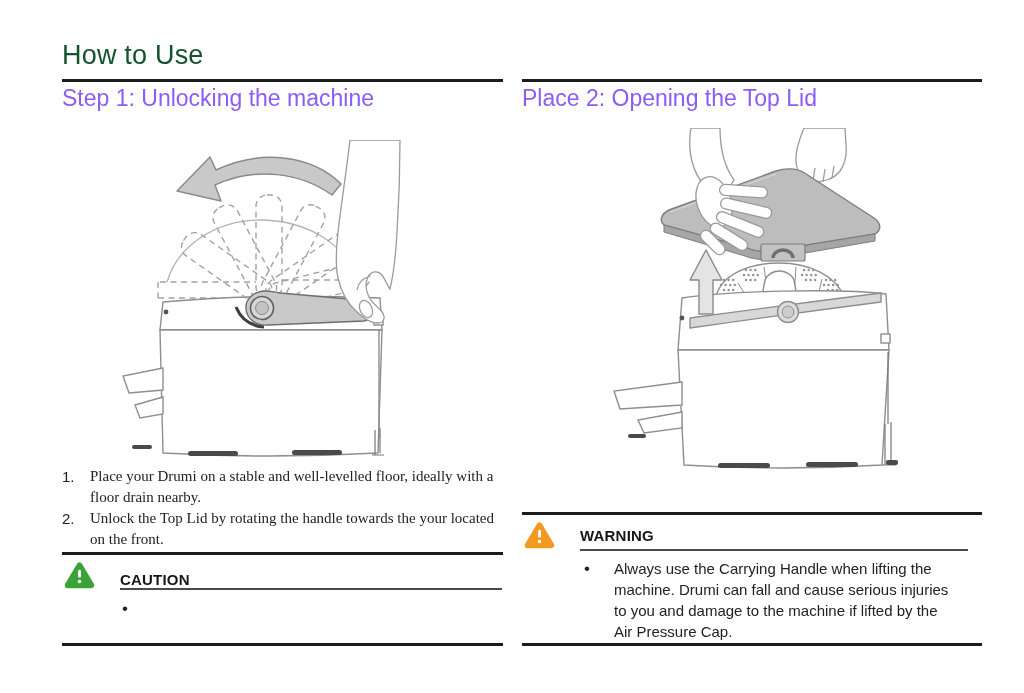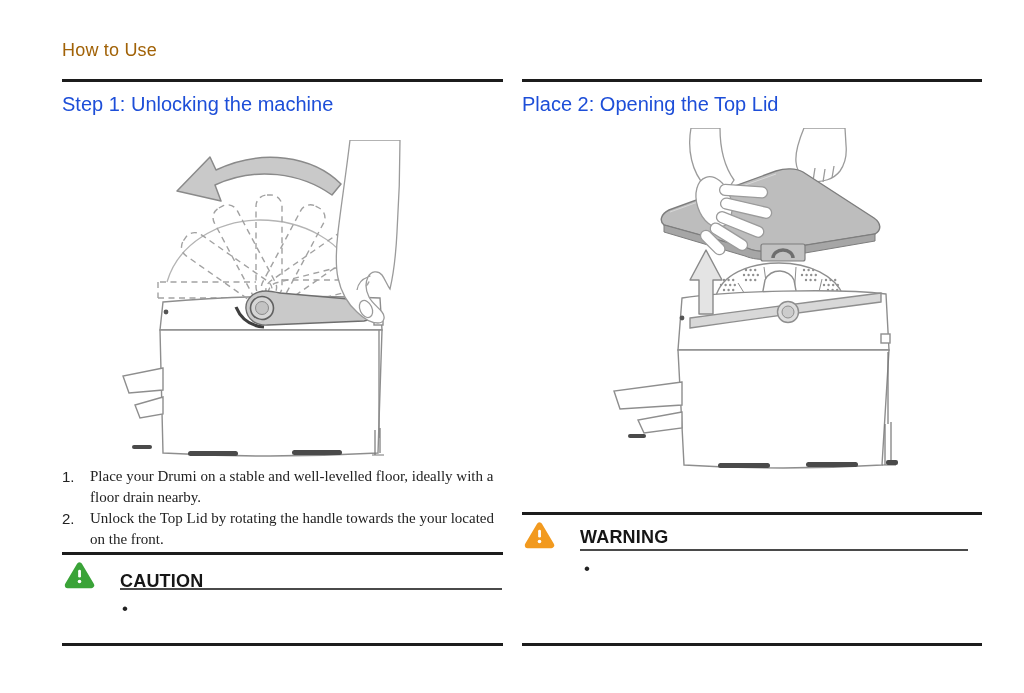--- a/index.html
+++ b/index.html
@@ -2,30 +2,30 @@
 <html><head>
 <meta charset="utf-8">
 <style>
   html,body { margin:0; padding:0; background:#ffffff; }
   #page {
     position:relative; width:1024px; height:693px; background:#ffffff;
     font-family:"Liberation Sans","DejaVu Sans",sans-serif; color:#1d1d1d;
     overflow:hidden;
   }
   .abs { position:absolute; }
-  .page-title { left:62px; top:40px; font-size:18px; font-weight:400; letter-spacing:0.2px; color:#a16207;text-align:center; }
+  .page-title { left:62px; top:40px; font-size:27px; font-weight:400; letter-spacing:0.2px; color:#14532d;text-align:center; }
   .rule  { position:absolute; height:2.5px; background:#1c1c1c; }
   .rule.thin { height:1.5px; background:#4a4a4a; }
-  .step-heading { top:93px; font-size:20px; font-weight:400; color:#1d4ed8; }
+  .step-heading { top:85px; font-size:23px; font-weight:400; color:#8b5cf6; }
   .body-text { font-size:15px; line-height:21px; color:#222; }
   .instructions { left:62px; top:466px; width:441px; }
   .ins-item { display:flex; }
   .ins-item .num { width:28px; flex:0 0 28px; }
   .ins-item .txt { width:413px;font-family:Liberation Serif, serif; }
-  .callout-label { font-size:18px; font-weight:700; color:#161616; letter-spacing:0.2px; }
+  .callout-label { font-size:15px; font-weight:700; color:#161616; letter-spacing:0.2px; }
   .bullet-marker { font-size:17px; line-height:21px; }
   .dots { fill:none; stroke:#909090; stroke-width:2.4; stroke-dasharray:0 4.6; stroke-linecap:round; }
   .dashes { fill:none; stroke:#a2a2a2; stroke-width:1.4; stroke-dasharray:6 4.5; }
 </style>
 </head>
 <body>
 
 <div id="page">
 
   <div class="abs page-title">How to Use</div>
@@ -170,16 +170,17 @@
   <div class="rule" style="left:522px; top:512px; width:460px;"></div>
   <svg class="abs" style="left:523px; top:520px;" width="33" height="30" viewBox="0 0 32 29">
     <path d="M16 5 L27.5 24.5 L4.5 24.5 Z" stroke-width="5.5" stroke-linejoin="round" fill="#f29a1f" stroke="#f29a1f"></path>
     <rect x="14.7" y="9.5" width="2.7" height="7.5" rx="1.35" fill="#ffffff"></rect>
     <circle cx="16" cy="20.8" r="1.75" fill="#ffffff"></circle>
   </svg>
   <div class="abs callout-label" style="left:580px; top:527px;">WARNING</div>
   <div class="rule thin" style="left:580px; top:549px; width:388px;"></div>
   <div class="abs body-text" style="left:584px; top:558px; width:390px; display:flex;">
     <span class="bullet-marker" style="flex:0 0 30px;">•</span>
+    <span style="width:344px;">Always use the Carrying Handle when lifting the machine. Drumi can fall and cause serious injuries to you and damage to the machine if lifted by the Air Pressure Cap.</span>
   </div>
   <div class="rule" style="left:522px; top:643px; width:460px;"></div>
 
 </div>
 
 </body></html>

